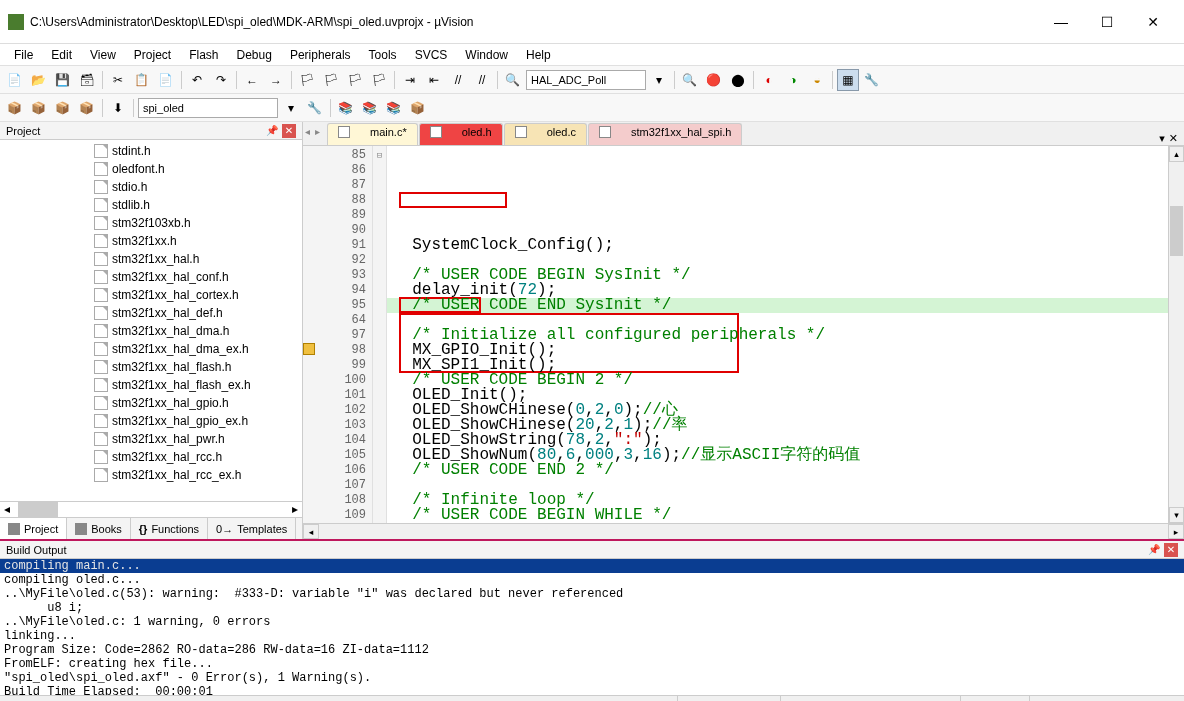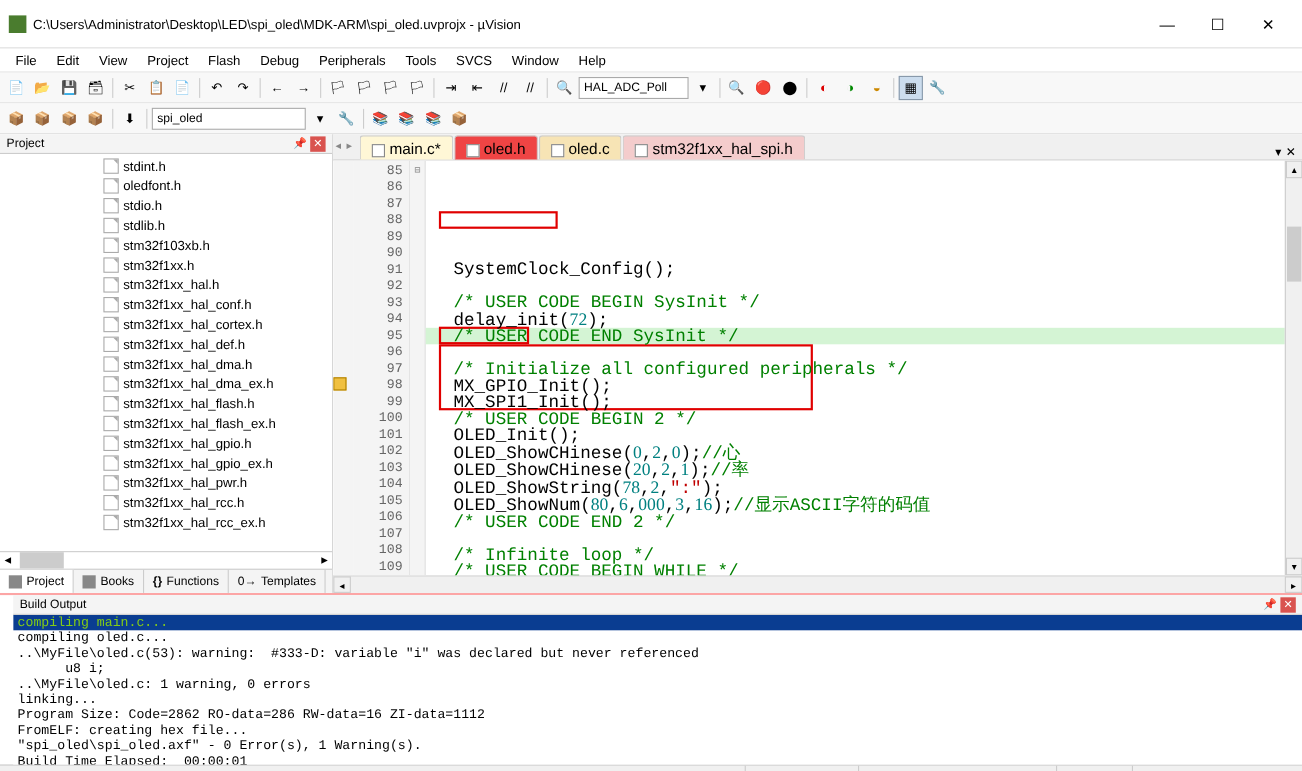--- a/index.html
+++ b/index.html
@@ -7,68 +7,68 @@
 .titlebar { height: 44px; background: #fff; border-bottom: 1px solid #ddd; display: flex; align-items: center; padding: 0 8px; }
 .titlebar .icon { width: 16px; height: 16px; background: #4a7c2e; margin-right: 6px; }
 .titlebar .title { flex: 1; font-size: 12px; }
 .titlebar .winbtn { width: 46px; height: 30px; display: flex; align-items: center; justify-content: center; font-size: 14px; }
 .menubar { height: 22px; display: flex; align-items: center; padding: 0 6px; gap: 2px; border-bottom: 1px solid #e0e0e0; }
 .menubar span { padding: 2px 8px; cursor: default; }
 .toolbar { height: 28px; display: flex; align-items: center; padding: 2px 4px; gap: 2px; border-bottom: 1px solid #e0e0e0; background: #f8f8f8; }
 .toolbar .tbtn { width: 22px; height: 22px; display: flex; align-items: center; justify-content: center; border: 1px solid transparent; }
 .toolbar .sep { width: 1px; height: 18px; background: #ccc; margin: 0 2px; }
 .toolbar select, .toolbar .combo { height: 20px; font-size: 11px; border: 1px solid #aaa; background: #fff; padding: 0 4px; }
-.toolbar .combo { width: 100px; display: inline-flex; align-items: center; }
+.toolbar .combo { width: 120px; display: inline-flex; align-items: center; }
 .mainarea { display: flex; height: calc(701px - 30px - 22px - 28px - 28px - 156px - 20px); }
 .project-pane { width: 303px; border-right: 1px solid #ccc; display: flex; flex-direction: column; background: #fff; }
 .pane-header { height: 18px; background: #f4f4f4; border-bottom: 1px solid #ccc; display: flex; align-items: center; padding: 0 6px; font-size: 11px; }
 .pane-header .phx { margin-left: auto; display: flex; gap: 2px; }
 .pane-header .phbtn { width: 14px; height: 14px; display: flex; align-items: center; justify-content: center; font-size: 10px; }
 .pane-header .phbtn.red { background: #d9534f; color: #fff; }
 .tree { flex: 1; overflow-y: auto; overflow-x: auto; padding: 2px 0; }
 .tree-item { display: flex; align-items: center; height: 18px; padding-left: 94px; white-space: nowrap; }
 .tree-item .ficon { width: 14px; height: 14px; background: #fff; border: 1px solid #aaa; margin-right: 4px; position: relative; }
 .tree-item .ficon::after { content: ""; position: absolute; top: 0; right: 0; border-style: solid; border-width: 0 4px 4px 0; border-color: transparent #aaa transparent transparent; }
 .tree-scroll { height: 16px; display: flex; border-top: 1px solid #ccc; }
 .tree-scroll .thumb { width: 40px; background: #ccc; margin-left: 4px; }
 .bottom-tabs { height: 22px; border-top: 1px solid #ccc; display: flex; align-items: stretch; background: #f4f4f4; }
 .bottom-tabs .btab { padding: 2px 8px; border-right: 1px solid #ccc; display: flex; align-items: center; gap: 4px; font-size: 11px; }
 .bottom-tabs .btab.active { background: #fff; }
 .bottom-tabs .bicon { width: 12px; height: 12px; background: #888; }
 .editor-pane { flex: 1; display: flex; flex-direction: column; }
 .filetabs { height: 24px; background: #f0f0f0; display: flex; align-items: flex-end; padding-left: 24px; border-bottom: 1px solid #ccc; position: relative; }
 .filetabs .navbtn { position: absolute; left: 2px; top: 4px; display: flex; }
 .filetabs .navbtn span { width: 10px; font-size: 10px; color: #888; }
-.ftab { height: 22px; padding: 2px 10px; border: 1px solid #ccc; border-bottom: none; background: #f7e4b5; margin-right: 1px; display: flex; align-items: flex-end; gap: 4px; font-size: 14px; border-radius: 3px 3px 0 0; }
+.ftab { height: 22px; padding: 2px 10px; border: 1px solid #ccc; border-bottom: none; background: #f7e4b5; margin-right: 1px; display: flex; align-items: flex-start; gap: 20px; font-size: 11px; border-radius: 3px 3px 0 0; }
 .ftab.active { background: #fff7d6; }
 .ftab.h { background: #ef4444; }
 .ftab.spi { background: #f4cccc; }
 .ftab .ficon2 { width: 12px; height: 12px; background: #fff; border: 1px solid #888; }
 .filetabs .closex { margin-left: auto; display: flex; gap: 4px; padding-right: 6px; align-items: center; font-size: 11px; }
 .code-area { flex: 1; display: flex; overflow: hidden; background: #fff; position: relative; }
 .gutter { width: 52px; background: #f4f4f4; border-right: 1px solid #e0e0e0; text-align: right; padding-right: 6px; font-family: "Courier New", monospace; font-size: 12px; color: #666; line-height: 15px; padding-top: 2px; }
 .fold-gutter { width: 14px; background: #f4f4f4; border-right: 1px solid #e0e0e0; font-family: monospace; font-size: 9px; color: #888; line-height: 15px; padding-top: 2px; text-align: center; }
 .code { flex: 1; font-family: "Courier New", monospace; font-size: 16px; line-height: 15px; padding: 2px 6px; white-space: pre; position: relative; }
 .code .hl-line { position: absolute; left: 0; right: 0; height: 15px; background: #d4f4d4; z-index: 0; }
 .code .redbox { position: absolute; border: 2px solid #e00000; z-index: 1; pointer-events: none; }
 .code-content { position: relative; z-index: 2; }
-.num { color: #008080; font-family: Liberation Serif, serif; }
+.num { color: #008080; }
 .str { color: #c00000; }
 .cmt { color: #008000; }
 .hscroll { height: 16px; border-top: 1px solid #ccc; background: #f0f0f0; display: flex; }
 .hscroll .arr { width: 16px; border: 1px solid #ccc; display: flex; align-items: center; justify-content: center; font-size: 9px; }
 .hscroll .track { flex: 1; }
 .vscroll { width: 16px; background: #f0f0f0; border-left: 1px solid #ccc; position: relative; }
 .vscroll .arr { height: 16px; border: 1px solid #ccc; display: flex; align-items: center; justify-content: center; font-size: 9px; }
 .vscroll .thumb { position: absolute; left: 1px; right: 1px; top: 60px; height: 50px; background: #ccc; }
-.build-output { height: 156px; border-top: 2px solid #fca5a5; display: flex; flex-direction: column; padding-left: 12px; }
+.build-output { height: 156px; border-top: 2px solid #be185d; display: flex; flex-direction: column; }
 .build-output .pane-header { border-top: none; }
 .build-body { flex: 1; font-family: "Courier New", monospace; font-size: 12px; line-height: 14px; padding: 0; overflow: hidden; background: #fff; }
 .build-body .bline { padding: 0 4px; white-space: pre; }
-.build-body .bline.sel { background: #0a3d91; color: #84cc16; }
+.build-body .bline.sel { background: #0a3d91; color: #e5e5e5; }
 .statusbar { height: 20px; background: #f0f0f0; border-top: 1px solid #ccc; display: flex; align-items: center; font-size: 11px; }
 .statusbar .cell { padding: 0 10px; border-left: 1px solid #ccc; height: 100%; display: flex; align-items: center; }
 .statusbar .spacer { flex: 1; }
 .warn-icon { width: 12px; height: 12px; background: #f0c040; border: 1px solid #b08000; display: inline-block; margin-right: 6px; }
 .margin-icons { width: 18px; background: #f4f4f4; line-height: 15px; padding-top: 2px; font-size: 10px; text-align: center; }
 </style>
 </head>
 <body>
 
 <div class="titlebar">
@@ -328,21 +328,21 @@
           <div>86</div>
           <div>87</div>
           <div>88</div>
           <div>89</div>
           <div>90</div>
           <div>91</div>
           <div>92</div>
           <div>93</div>
           <div>94</div>
           <div>95</div>
-          <div>96</div>
+          <div>64</div>
           <div>97</div>
           <div>98</div>
           <div>99</div>
           <div>100</div>
           <div>101</div>
           <div>102</div>
           <div>103</div>
           <div>104</div>
           <div>105</div>
           <div>106</div>

